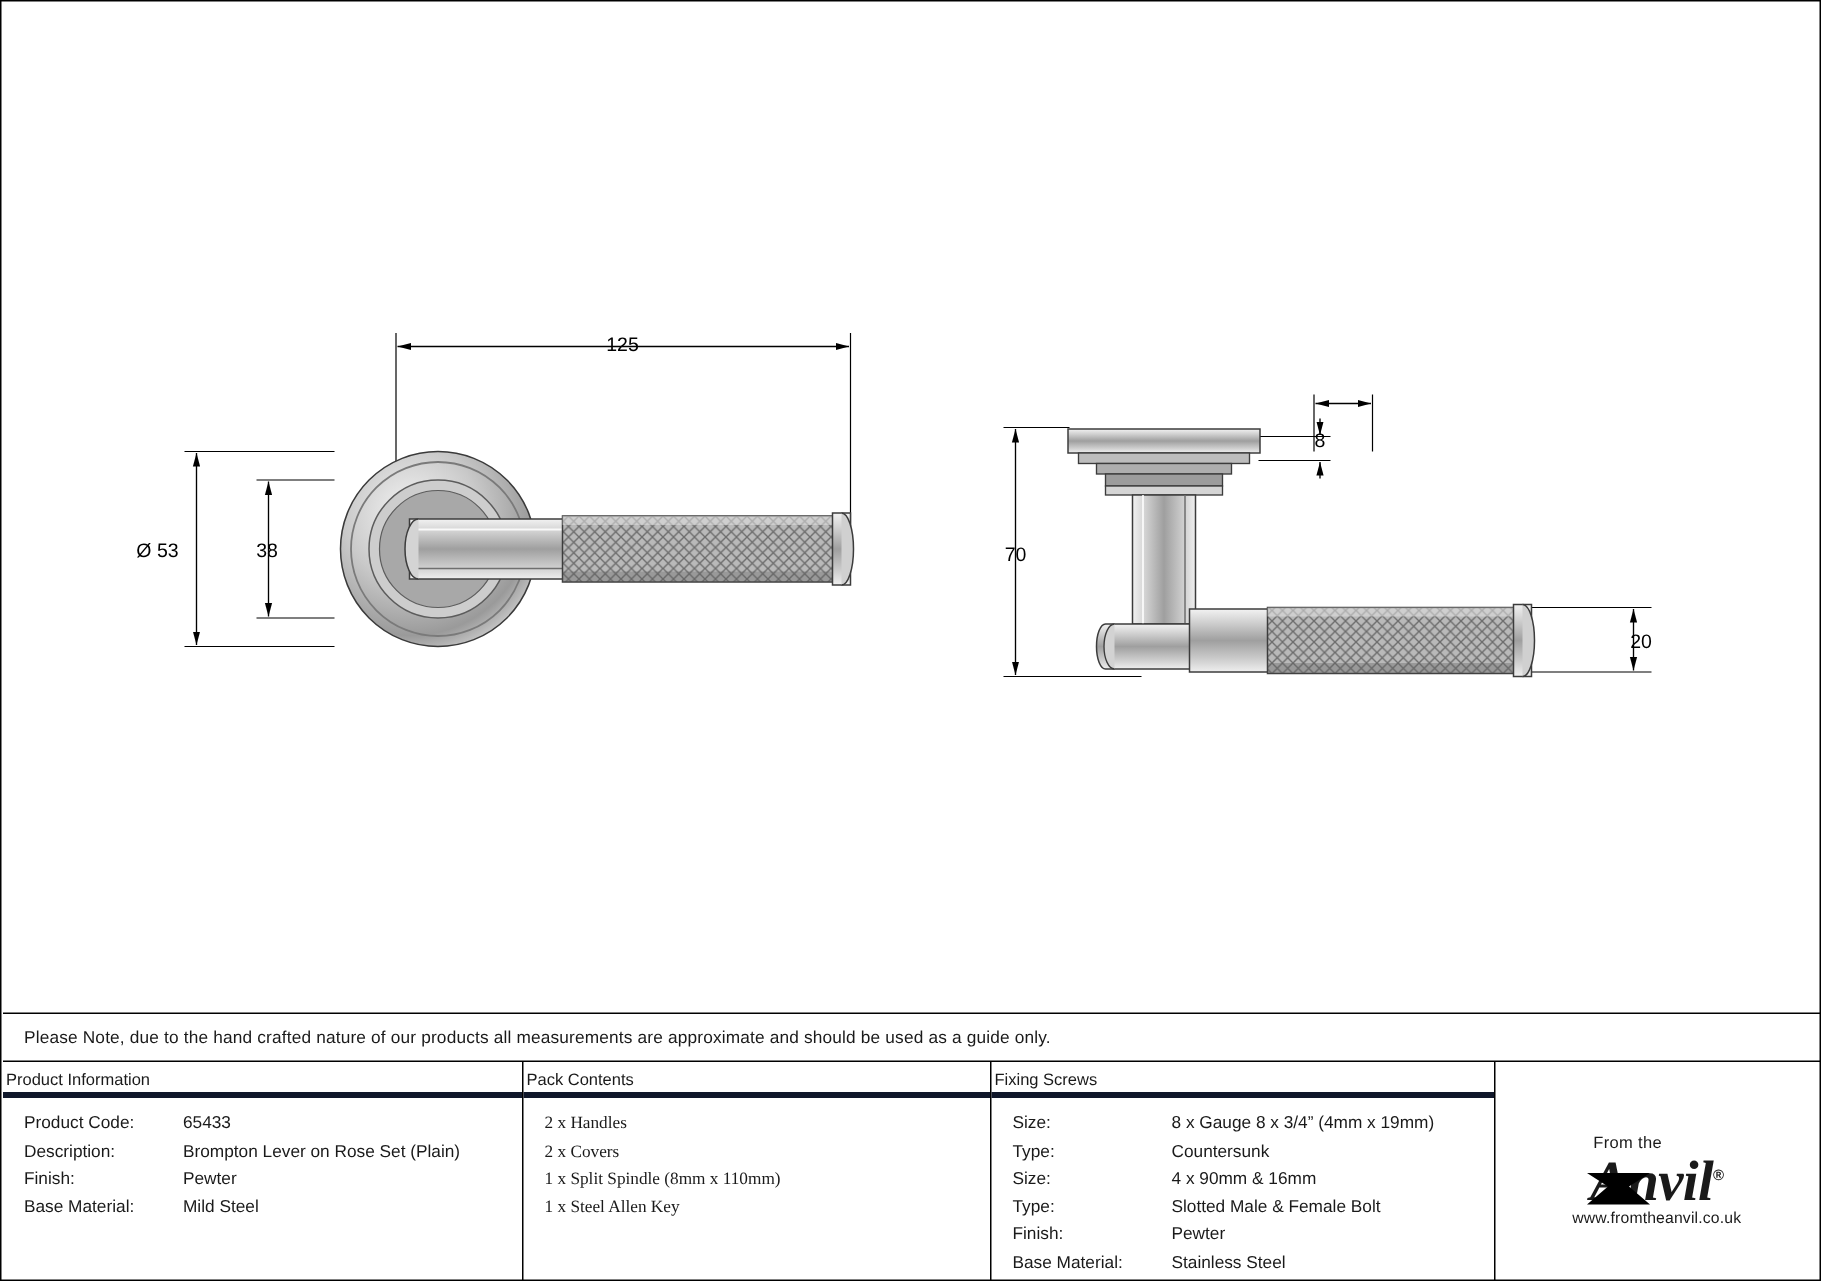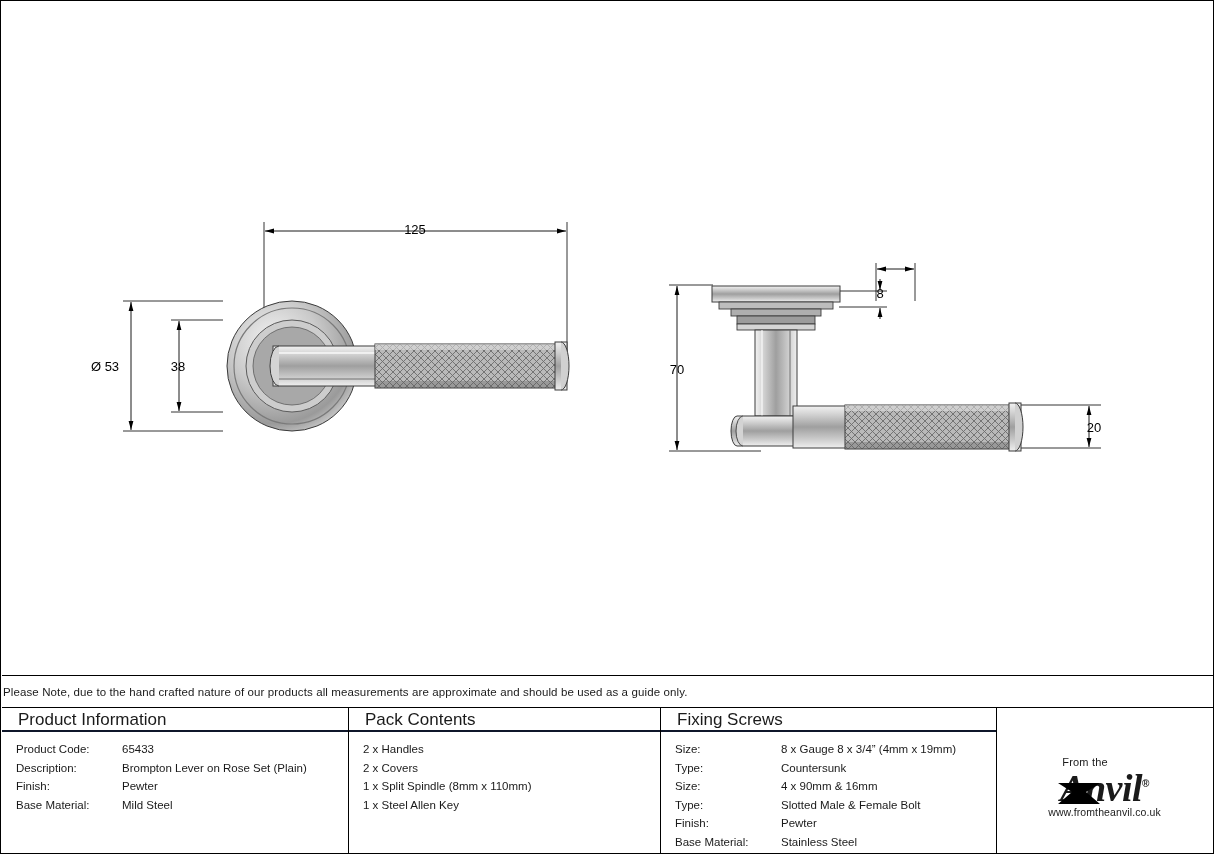--- a/index.html
+++ b/index.html
@@ -38,21 +38,21 @@
     top: 674px;
     width: 1212px;
     height: 32px;
     border-top: 1px solid #000;
     box-sizing: border-box;
     display: flex;
     align-items: center;
   }
   .note-text {
     font-size: 11.5px;
-    padding-left: 1px;
+    padding-left: 14px;
     color: #1a1a1a;
     letter-spacing: 0.01em;
   }
   .table-block {
     position: absolute;
     left: 1px;
     top: 706px;
     width: 1212px;
     height: 147px;
     border-top: 1px solid #000;
@@ -65,34 +65,34 @@
     padding: 0;
   }
   .col-product { width: 347px; border-right: 1px solid #000; }
   .col-pack    { width: 312px; border-right: 1px solid #000; }
   .col-screws  { width: 336px; border-right: 1px solid #000; }
   .col-logo    { width: 215px; }
 
   .col-head {
     height: 24px;
     line-height: 24px;
-    font-size: 17px;
-    padding-left: 16px;
-    border-bottom: 2px solid #0f172a;
+    font-size: 11px;
+    padding-left: 2px;
+    border-bottom: 4px solid #0f172a;
     box-sizing: border-box;
   }
   .col-body {
     padding: 8px 0 0 14px;
     font-size: 11.5px;
     line-height: 18.5px;
   }
   .kv { display: flex; }
   .kv .k { width: 106px; flex: 0 0 106px; }
   .kv .v { flex: 1; }
-  .list-line { white-space: nowrap; }
+  .list-line { white-space: nowrap; font-family: Liberation Serif, serif; }
 
   .screws .kv .k { width: 106px; flex: 0 0 106px; }
 
   
   .logo-wrap {
     position: relative;
     width: 100%;
     height: 100%;
     display: flex;
     align-items: center;

